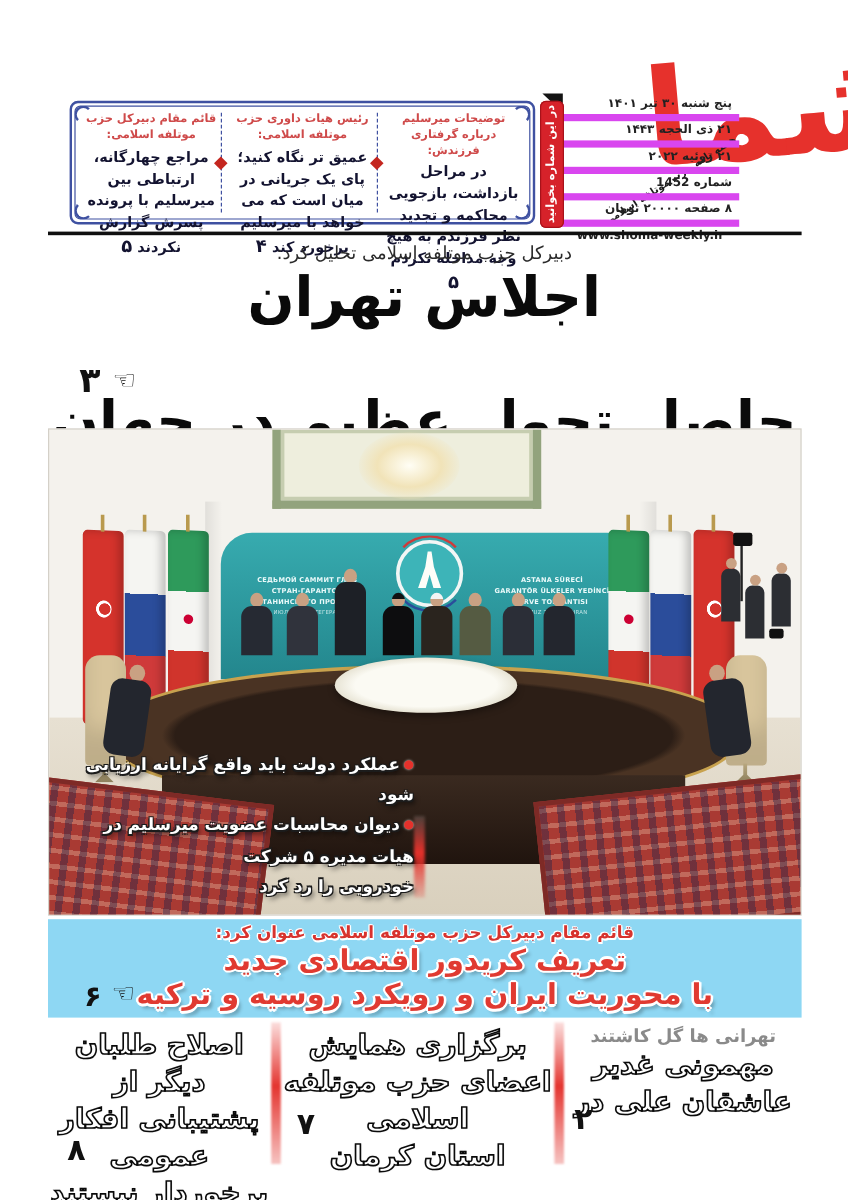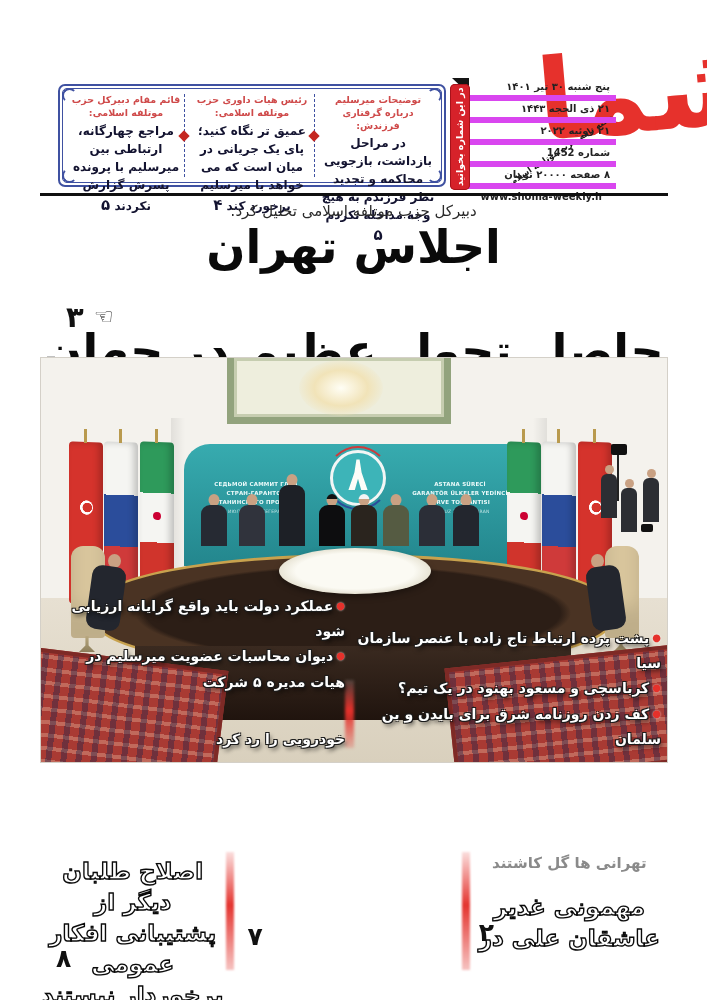--- a/index.html
+++ b/index.html
@@ -121,21 +121,21 @@
   .band .bk{position:absolute;top:4px;width:100%;text-align:center;font-size:14px;font-weight:bold;color:#d7332e;
         text-shadow:-1px 0 #fff,1px 0 #fff,0 -1px #fff,0 1px #fff,1px 1px #fff,-1px -1px #fff;}
   .band .h{position:absolute;width:100%;text-align:center;font-size:24px;font-weight:bold;color:#e03a31;line-height:1;
         text-shadow:-2px 0 #fff,2px 0 #fff,0 -2px #fff,0 2px #fff,-1px -1px #fff,1px 1px #fff,-1px 1px #fff,1px -1px #fff,3px 4px 3px rgba(0,0,0,.25);}
   .band .pg{position:absolute;left:30px;bottom:4px;font-size:24px;font-weight:bold;color:#111;direction:ltr;}
 
   
   .bottom{left:40px;top:852px;width:628px;height:148px;display:flex;flex-direction:row-reverse;}
   .story{position:relative;direction:rtl;text-align:center;padding-top:2px;}
   .s0{width:198px;} .s1{width:226px;} .s2{width:186px;}
-  .story .gk{font-size:15px;color:#8a8a8a;font-weight:bold;margin-bottom:20px;}
+  .story .gk{font-size:15px;color:#8a8a8a;font-weight:bold;margin-bottom:1px;}
   .hollow{color:#fff;font-weight:bold;-webkit-text-stroke:1.35px #0a0a0a;text-shadow:0 0 1px #0a0a0a;}
   .story .hl{font-size:23px;line-height:1.35;}
   .story .pg{position:absolute;font-size:25px;font-weight:bold;color:#111;}
   .s0 .pg{left:8px;top:66px;} .s1 .pg{left:12px;top:70px;} .s2 .pg{left:16px;top:92px;}
   .rbar{width:8px;height:118px;margin:0 1px;filter:blur(1px);
         background:linear-gradient(180deg,#fbdedd 0,#e43530 45%,#f6c3c1 100%);}
 </style>
 </head>
 <body>
 
@@ -247,44 +247,53 @@
     <div class="abs flowers"></div>
     <div class="chair" style="left:30px;"></div>
     <div class="leader lead-l" style="left:44px;"></div>
     <div class="chair" style="left:564px;"></div>
     <div class="leader lead-r" style="left:548px;"></div>
 
     <div class="carpet car-l"></div>
     <div class="carpet car-r"></div>
 
     <div class="abs ov-bar"></div>
-    <div class="abs ov ov-right">
-      <div class="ln"><span class="blt">●</span><span>پشت پرده ارتباط تاج زاده با عنصر سازمان سیا</span></div>
-      <div class="ln"><span class="blt">●</span><span>کرباسچی و مسعود بهنود در یک تیم؟</span></div>
-      <div class="ln"><span class="blt">●</span><span>کف زدن روزنامه شرق برای بایدن و بن سلمان</span></div>
-    </div>
     <div class="abs ov ov-left">
       <div class="ln"><span class="blt">●</span><span>عملکرد دولت باید واقع گرایانه ارزیابی شود</span></div>
       <div class="ln"><span class="blt">●</span><span>دیوان محاسبات عضویت میرسلیم در هیات مدیره ۵ شرکت</span></div>
-      <div class="ln" style="padding-left:38px;margin-top:32px;"><span>خودرویی را رد کرد</span></div>
-    </div>
-  </div>
-
+      <div class="ln" style="padding-left:38px;"><span>خودرویی را رد کرد</span></div>
+    </div>
+  </div>
+
+  <div class="abs band">
+    <div class="bk">قائم مقام دبیرکل حزب موتلفه اسلامی عنوان کرد:</div>
+    <div class="h" style="top:22px;">تعریف کریدور اقتصادی جدید</div>
+    <div class="h" style="top:51px;">با محوریت ایران و رویکرد روسیه و ترکیه</div>
+    <div class="pg">
+      <span>۶</span>
+      <span class="hand">☜</span>
+    </div>
+  </div>
 
   <div class="abs bottom">
     <div class="story s0">
       <div class="gk">تهرانی ها گل کاشتند</div>
       <div class="hl hollow">
         <div>مهمونی غدیر</div>
         <div>عاشقان علی در</div>
       </div>
       <div class="pg">۲</div>
     </div>
     <div class="rbar"></div>
     <div class="story s1">
+      <div class="hl hollow" style="margin-top:2px;">
+        <div>برگزاری همایش</div>
+        <div>اعضای حزب موتلفه اسلامی</div>
+        <div>استان کرمان</div>
+      </div>
       <div class="pg">۷</div>
     </div>
     <div class="rbar"></div>
     <div class="story s2">
       <div class="hl hollow" style="margin-top:2px;">
         <div>اصلاح طلبان دیگر از</div>
         <div>پشتیبانی افکار عمومی</div>
         <div>برخوردار نیستند</div>
       </div>
       <div class="pg">۸</div>

